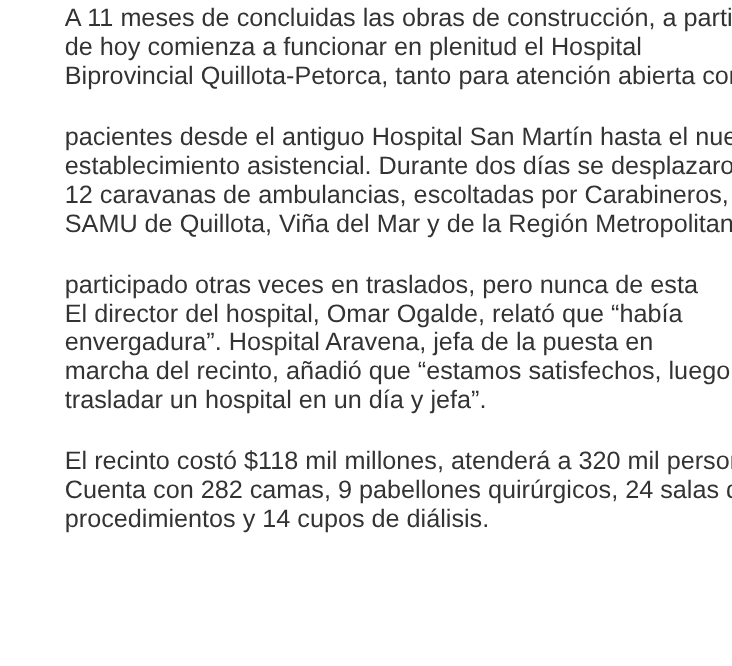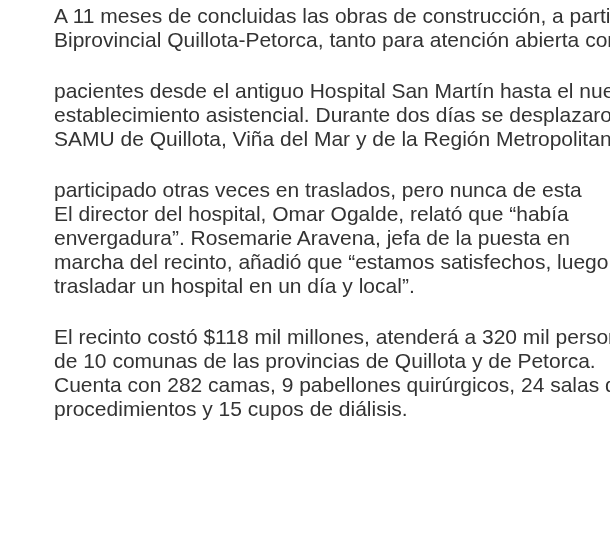--- a/index.html
+++ b/index.html
@@ -36,37 +36,38 @@
     white-space: nowrap;
   }
 </style>
 </head>
 <body style="background: rgb(255, 255, 255);">
 
 <div class="article-body" style="color: rgb(51, 51, 51);">
 
   <p>
     <span class="line">A 11 meses de concluidas las obras de construcción, a partir</span>
+    <span class="line">de hoy comienza a funcionar en plenitud el Hospital</span>
     <span class="line">Biprovincial Quillota-Petorca, tanto para atención abierta como</span>
   </p>
 
   <p>
     <span class="line">pacientes desde el antiguo Hospital San Martín hasta el nuevo</span>
     <span class="line">establecimiento asistencial. Durante dos días se desplazaron</span>
+    <span class="line">12 caravanas de ambulancias, escoltadas por Carabineros,</span>
     <span class="line">SAMU de Quillota, Viña del Mar y de la Región Metropolitana.</span>
   </p>
 
   <p>
     <span class="line">participado otras veces en traslados, pero nunca de esta</span>
     <span class="line">El director del hospital, Omar Ogalde, relató que “había</span>
-    <span class="line">envergadura”. Rosemarie Aravena, jefa de la puesta en</span>
+    <span class="line">envergadura”. Hospital Aravena, jefa de la puesta en</span>
     <span class="line">marcha del recinto, añadió que “estamos satisfechos, luego de</span>
-    <span class="line">trasladar un hospital en un día y local”.</span>
+    <span class="line">trasladar un hospital en un día y jefa”.</span>
   </p>
 
   <p>
     <span class="line">El recinto costó $118 mil millones, atenderá a 320 mil personas</span>
-    <span class="line">de 10 comunas de las provincias de Quillota y de Petorca.</span>
     <span class="line">Cuenta con 282 camas, 9 pabellones quirúrgicos, 24 salas de</span>
-    <span class="line">procedimientos y 15 cupos de diálisis.</span>
+    <span class="line">procedimientos y 14 cupos de diálisis.</span>
   </p>
 
 </div>
 
 </body></html>

